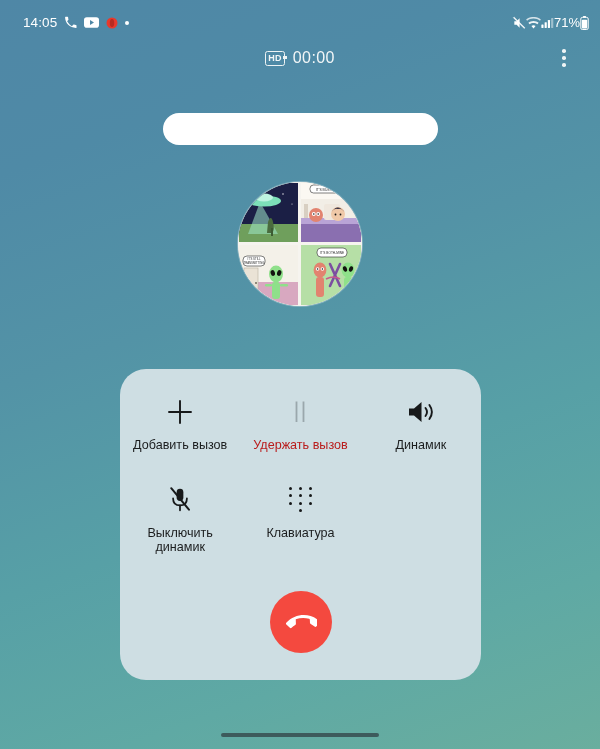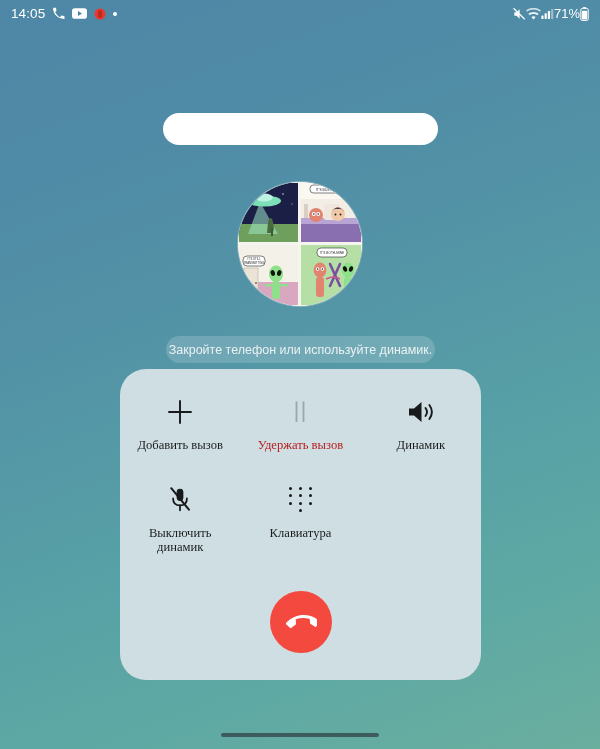--- a/index.html
+++ b/index.html
@@ -15,23 +15,23 @@
       linear-gradient(160deg,
         #4f87a6 0%,
         #4f8aa6 18%,
         #5393a6 40%,
         #57a0a6 62%,
         #5fa9a4 82%,
         #6aae9e 100%);
   }
   
   #status-bar {
-    position:absolute; top:0; left:0; right:0; height:30px;
-    display:flex; align-items:flex-start;
-    padding:6px 11px;
+    position:absolute; top:0; left:12px; right:0; height:30px;
+    display:flex; align-items:flex-end;
+    padding:0 11px;
     color:#ffffff;
   }
   .sb-left { display:flex; align-items:center; gap:7px; }
   .sb-right { margin-left:auto; display:flex; align-items:center; gap:0; }
   #status-time { font-size:13.5px; letter-spacing:.1px; }
   .sb-ico { display:inline-flex; align-items:center; justify-content:center; }
   .sb-ico svg { display:block; }
   .dot-ind { width:4px; height:4px; border-radius:50%; background:#ffffff; }
   #battery-pct { font-size:13px; letter-spacing:0px; }
 
@@ -110,21 +110,21 @@
     padding:4px 2px;
   }
   .ctl .glyph {
     height:34px; width:40px;
     display:flex; align-items:center; justify-content:center;
     color:#17191a;
   }
   .ctl .glyph svg { display:block; }
   .ctl .ctl-label {
     font-size:12.6px; line-height:14.5px; color:#1b1d1e;
-    text-align:center; max-width:104px;font-family:Liberation Serif, serif;
+    text-align:center; max-width:104px;
   }
   .ctl.disabled .glyph { color:#9aa7ac; }
   .ctl.disabled .ctl-label { color:#b91c1c; }
 
   
   .keypad { display:grid; grid-template-columns:repeat(3,5.2px); gap:4.4px; justify-content:center; }
   .keypad span { width:3.1px; height:3.1px; border-radius:50%; background:#17191a; display:block; margin:auto; }
   .keypad .spacer { background:transparent; }
 
   
@@ -207,20 +207,31 @@
       <span class="sb-ico">
         <svg width="9" height="14" viewBox="0 0 12 20">
           <rect x="3.8" y="0" width="4.4" height="2" rx=".7" fill="#ffffff"></rect>
           <rect x="0.7" y="2" width="10.6" height="17.3" rx="2.2" fill="none" stroke="#ffffff" stroke-width="1.4"></rect>
           <rect x="2.2" y="5.4" width="7.6" height="12.4" rx="1.2" fill="#ffffff"></rect>
         </svg>
       </span>
     </div>
   </div>
 
+  <div id="call-header">
+    <div id="call-status">
+      <span id="hd-badge">HD</span>
+      <span id="call-timer">00:00</span>
+    </div>
+    <div id="overflow-menu">
+      <i></i>
+      <i></i>
+      <i></i>
+    </div>
+  </div>
 
   <div id="caller-name-bar"></div>
 
   <div id="avatar">
     <svg class="comic" viewBox="0 0 124 124">
       <defs>
         <clipPath id="circ">
             <circle cx="62" cy="62" r="62"></circle>
           </clipPath>
       </defs>
@@ -288,23 +299,20 @@
         <path d="M92 82 L102 104 M102 82 L92 104" stroke="#7b4fa0" stroke-width="2.6" stroke-linecap="round"></path>
         <path d="M88 97 q8 -4 14 0" stroke="#c85a8e" stroke-width="1.6" fill="none"></path>
 
         <rect x="60" y="0" width="3" height="124" fill="#f6f4ef"></rect>
         <rect x="0" y="60" width="124" height="3" fill="#f6f4ef"></rect>
         <rect x="0" y="0" width="124" height="124" fill="none" stroke="#f6f4ef" stroke-width="2"></rect>
       </g>
     </svg>
   </div>
 
-  <div id="hint-banner">
-    <span id="hint-text">Закройте телефон или используйте динамик.</span>
-  </div>
 
   <div id="control-panel">
     <div id="control-grid">
 
       <div class="ctl">
         <span class="glyph">
           <svg width="28" height="28" viewBox="0 0 28 28">
             <path d="M14 3 V25 M3 14 H25" stroke="currentColor" stroke-width="1.9" stroke-linecap="round"></path>
           </svg>
         </span>

